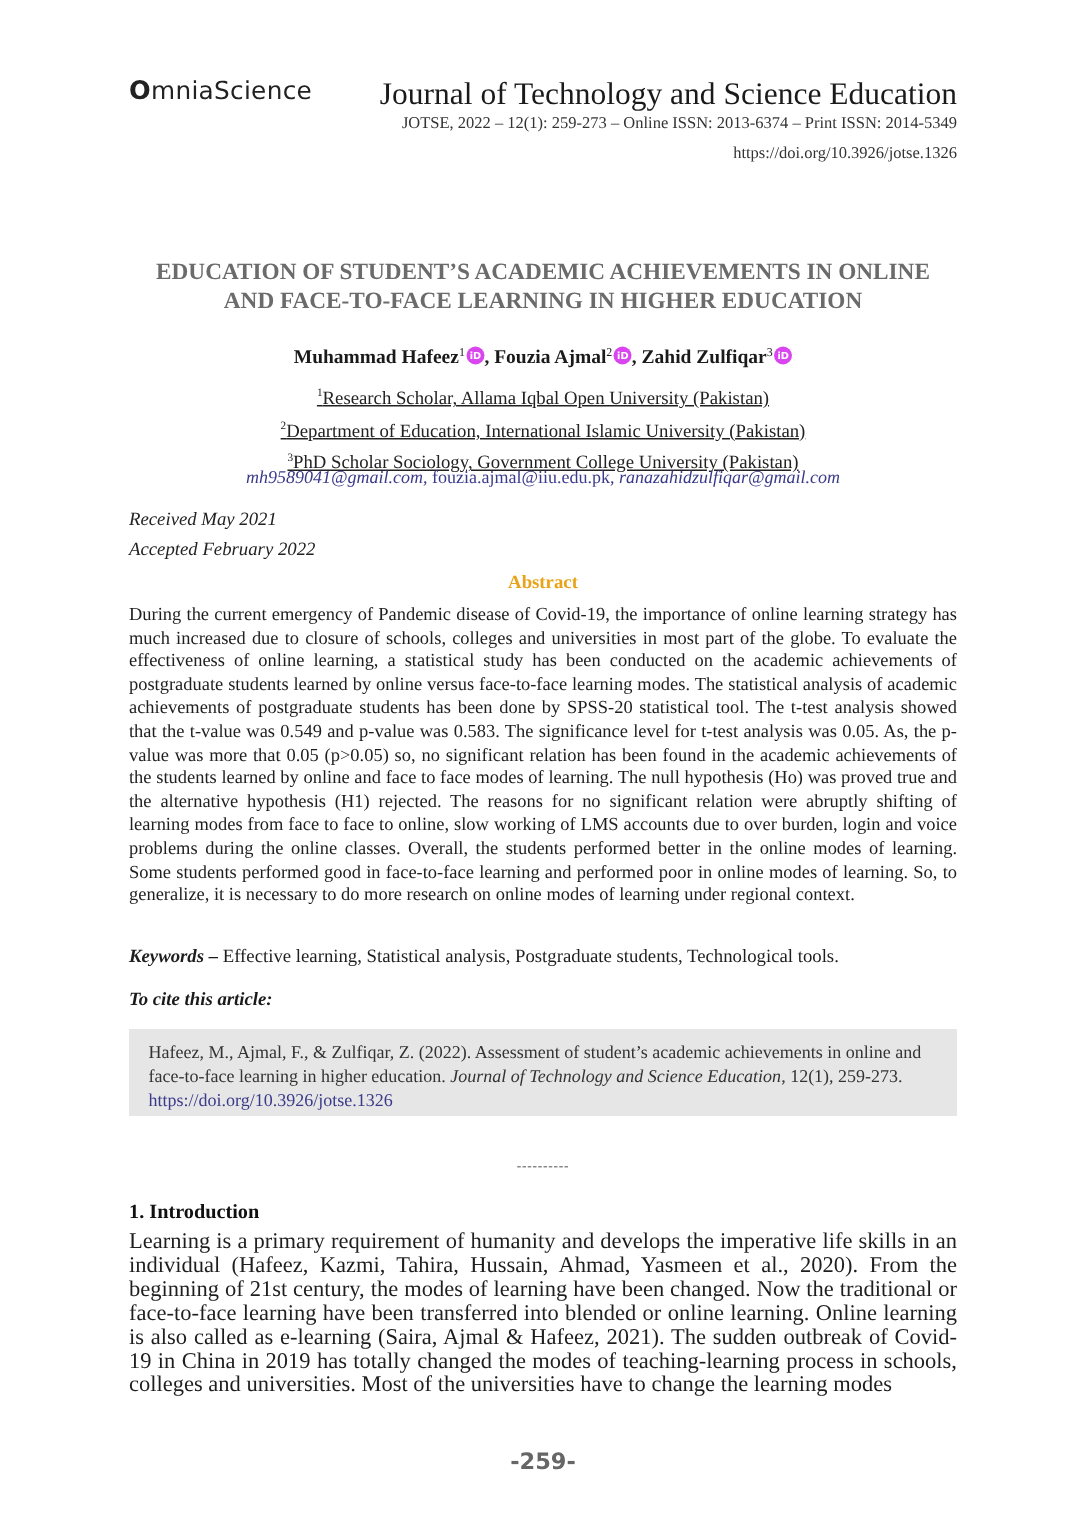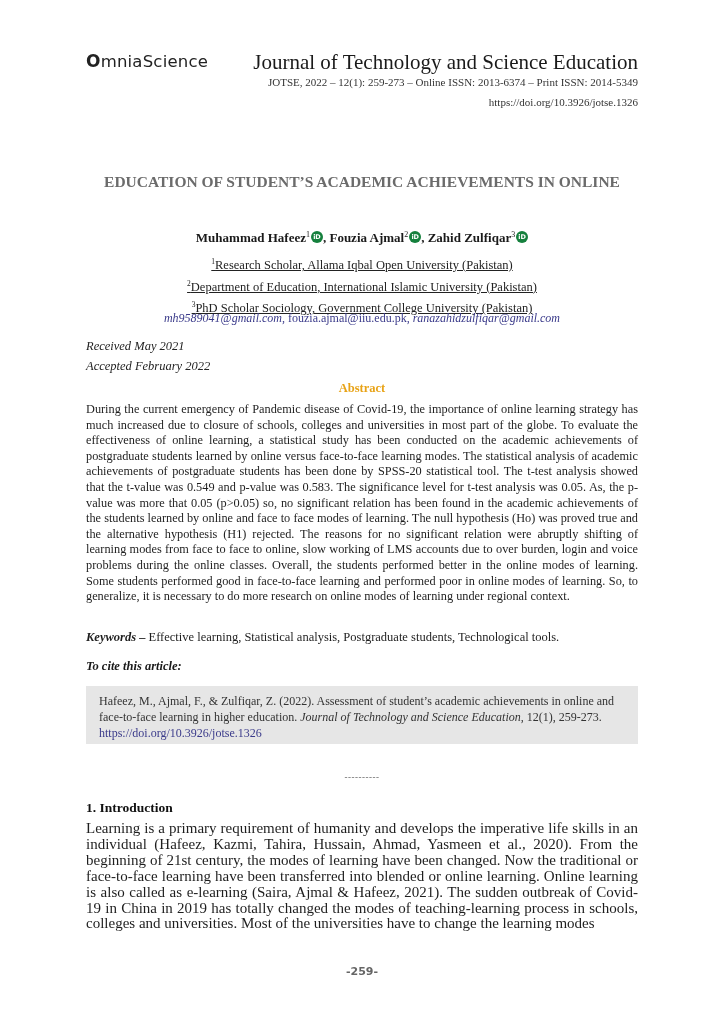--- a/index.html
+++ b/index.html
@@ -14,21 +14,21 @@
   .journal-title { position: absolute; right: 86px; top: 50px; font-size: 21px; color: #1a1a1a; white-space: nowrap; }
   .journal-info { position: absolute; right: 86px; top: 76px; font-size: 11px; color: #333; white-space: nowrap; }
   .journal-doi { position: absolute; right: 86px; top: 96px; font-size: 11px; color: #333; white-space: nowrap; }
 
   .paper-title { position: absolute; left: 86px; width: 552px; top: 172px; text-align: center;
                  font-size: 15.5px; font-weight: bold; color: #6b6b6b; line-height: 19px; }
 
   .authors { position: absolute; left: 86px; width: 552px; top: 230px; text-align: center;
              font-size: 13px; font-weight: bold; }
   .authors sup { font-size: 8px; font-weight: normal; }
-  .orcid { display: inline-block; width: 12px; height: 12px; border-radius: 50%; background: #15803d;
+  .orcid { display: inline-block; width: 12px; height: 12px; border-radius: 50%; background: #d946ef;
            color: #fff; font-family: "DejaVu Sans", sans-serif; font-size: 6.5px; font-weight: bold;
            line-height: 12px; text-align: center; vertical-align: 3px; margin-left: 1px; }
 
   .affils { position: absolute; left: 86px; width: 552px; top: 253px; text-align: center;
             font-size: 12.5px; line-height: 17.5px; color: #222; text-decoration: underline; }
   .affils sup { font-size: 7.5px; }
 
   .emails { position: absolute; left: 86px; width: 552px; top: 311px; text-align: center;
             font-size: 12px; color: #3a3a8a; }
   .emails .it { font-style: italic; }
@@ -50,37 +50,38 @@
   .cite-box .it { font-style: italic; }
   .cite-box .link { color: #3a3a8a; }
 
   .separator { position: absolute; left: 86px; width: 552px; top: 772px; text-align: center; font-size: 9px; color: #555; letter-spacing: 0.5px; }
 
   .section-heading { position: absolute; left: 86px; top: 800px; font-size: 13.5px; font-weight: bold; color: #111; }
   .intro-body { position: absolute; left: 86px; width: 552px; top: 821px; font-size: 15px;
                 line-height: 15.9px; text-align: justify; color: #1e1e1e; }
 
   .page-number { position: absolute; left: 0; width: 724px; top: 965px; text-align: center;
-                 font-family: "DejaVu Sans", sans-serif; font-size: 11px; font-weight: bold; color: #666; }
+                 font-family: "DejaVu Sans", sans-serif; font-size: 15px; font-weight: bold; color: #666; }
 </style>
 </head>
 <body>
 
 <div class="page">
 
   <div class="logo">
     <span class="o">O</span><span>mniaScience</span>
   </div>
 
   <div class="journal-title">Journal of Technology and Science Education</div>
   <div class="journal-info">JOTSE, 2022 – 12(1): 259-273 – Online ISSN: 2013-6374 – Print ISSN: 2014-5349</div>
   <div class="journal-doi">https://doi.org/10.3926/jotse.1326</div>
 
   <div class="paper-title">
     <div>EDUCATION OF STUDENT’S ACADEMIC ACHIEVEMENTS IN ONLINE</div>
+    <div>AND FACE-TO-FACE LEARNING IN HIGHER EDUCATION</div>
   </div>
 
   <div class="authors">
     <span>Muhammad Hafeez</span><sup>1</sup><span class="orcid">iD</span><span>, </span><span>Fouzia Ajmal</span><sup>2</sup><span class="orcid">iD</span><span>, </span><span>Zahid Zulfiqar</span><sup>3</sup><span class="orcid">iD</span>
   </div>
 
   <div class="affils">
     <div><sup>1</sup><span>Research Scholar, Allama Iqbal Open University (Pakistan)</span></div>
     <div><sup>2</sup><span>Department of Education, International Islamic University (Pakistan)</span></div>
     <div><sup>3</sup><span>PhD Scholar Sociology, Government College University (Pakistan)</span></div>

